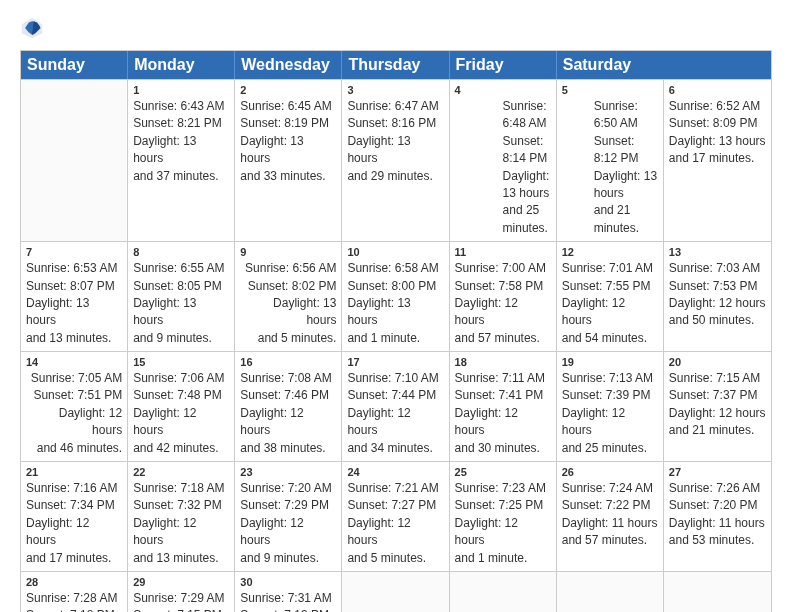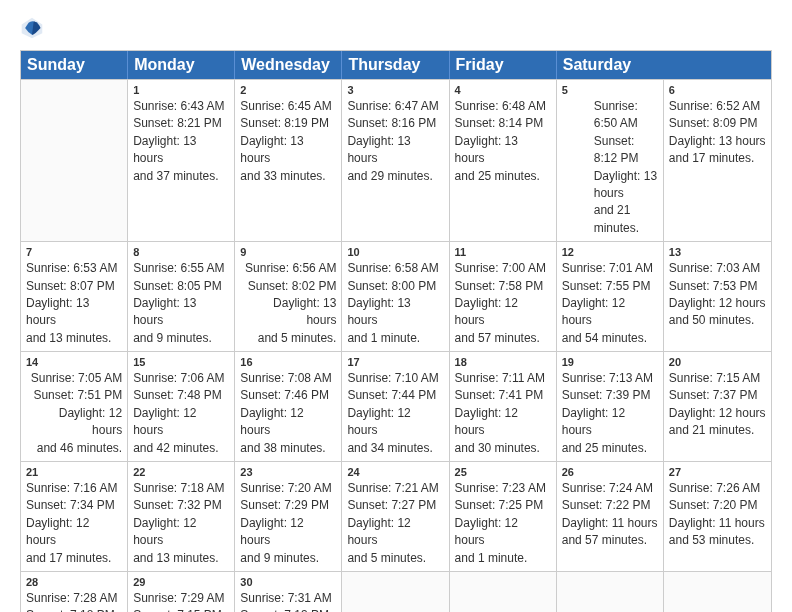--- a/index.html
+++ b/index.html
@@ -157,21 +157,21 @@
           </div>
           <div class="cal-cell">
             <span class="day-num">3</span>
             <div class="cell-info" style="white-space: pre-line;">Sunrise: 6:47 AM
 Sunset: 8:16 PM
 Daylight: 13 hours
 and 29 minutes.</div>
           </div>
           <div class="cal-cell">
             <span class="day-num">4</span>
-            <div class="cell-info" style="white-space: pre-line;">Sunrise: 6:48 AM
+            <div class="cell-info" style="white-space: pre-line; margin-left: 48px;">Sunrise: 6:48 AM
 Sunset: 8:14 PM
 Daylight: 13 hours
 and 25 minutes.</div>
           </div>
           <div class="cal-cell">
             <span class="day-num">5</span>
             <div class="cell-info" style="white-space: pre-line; margin-left: 32px;">Sunrise: 6:50 AM
 Sunset: 8:12 PM
 Daylight: 13 hours
 and 21 minutes.</div>

